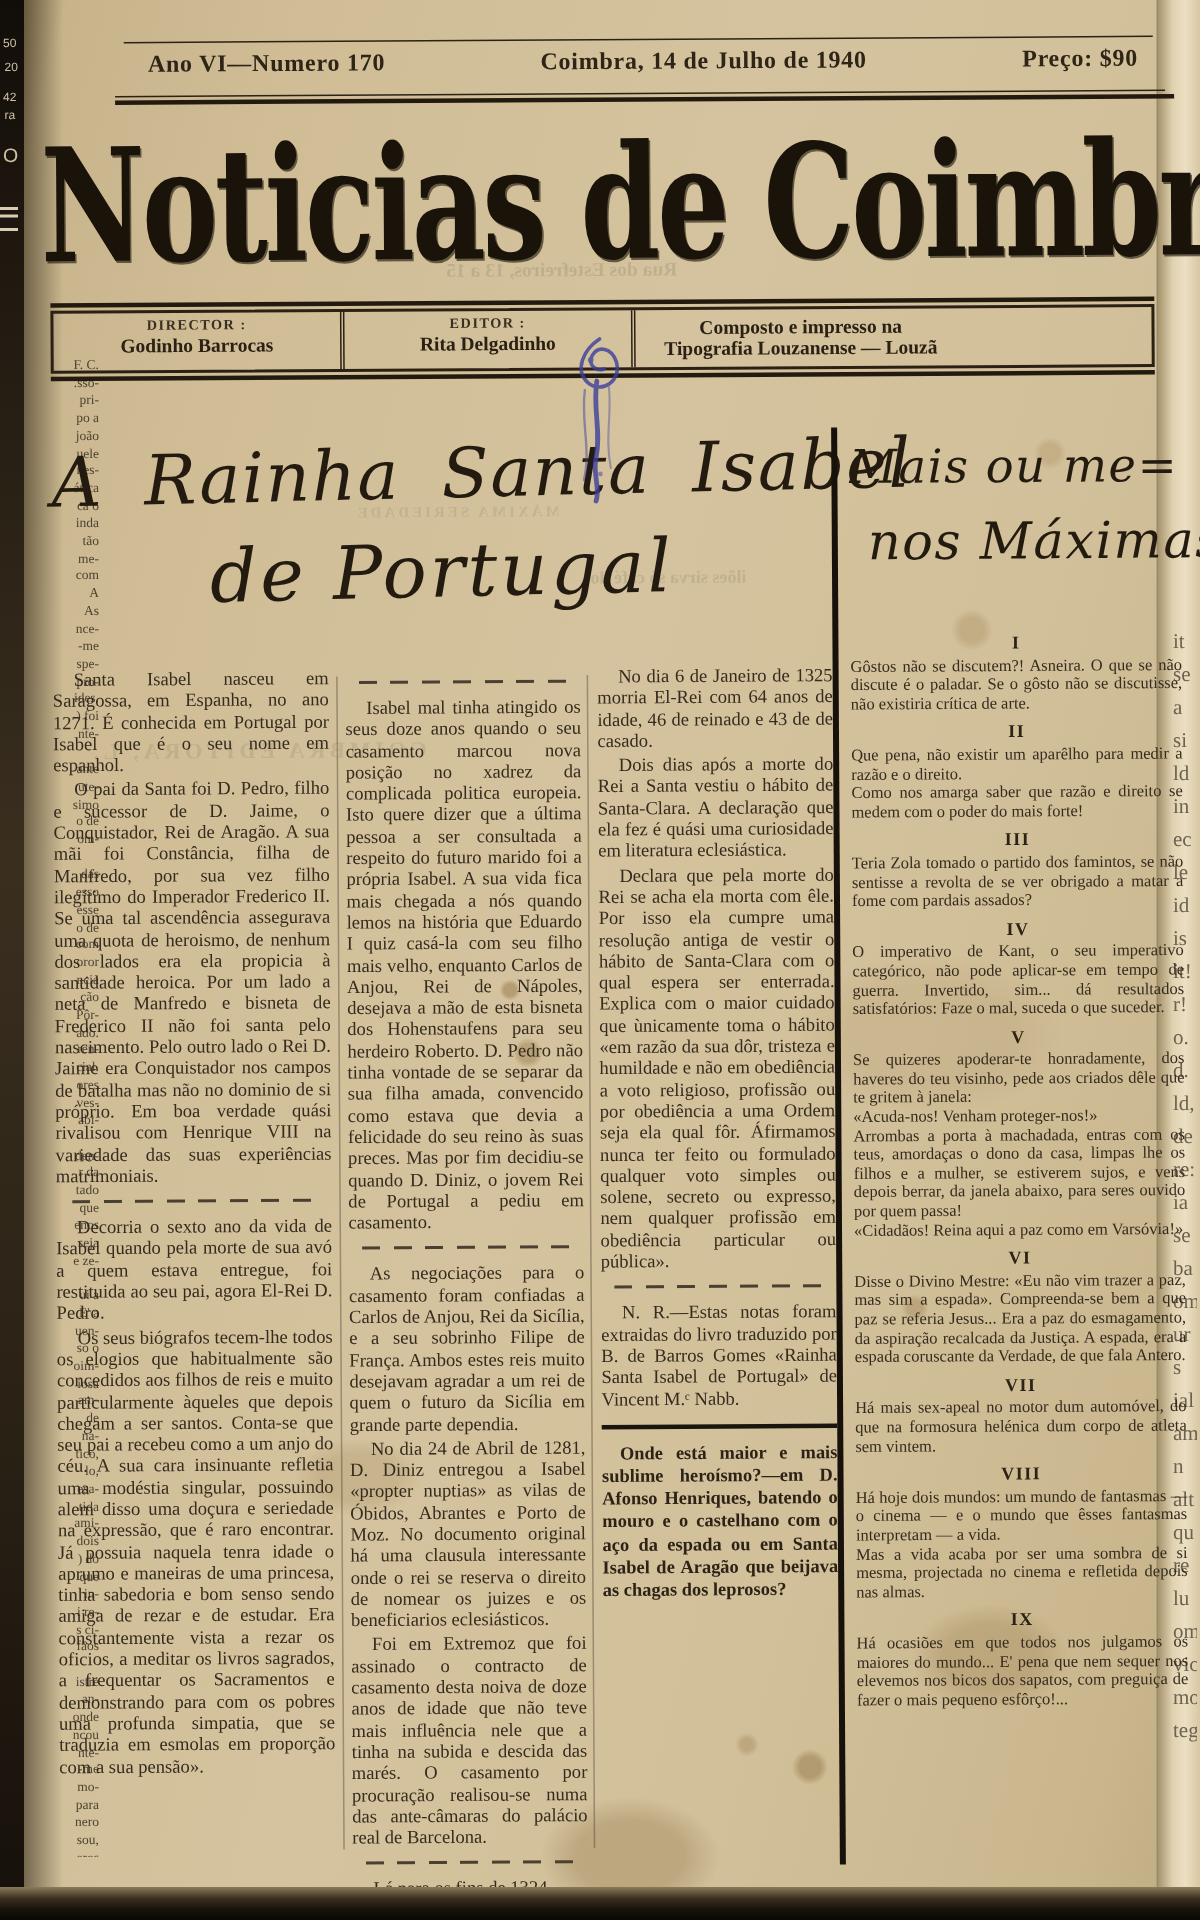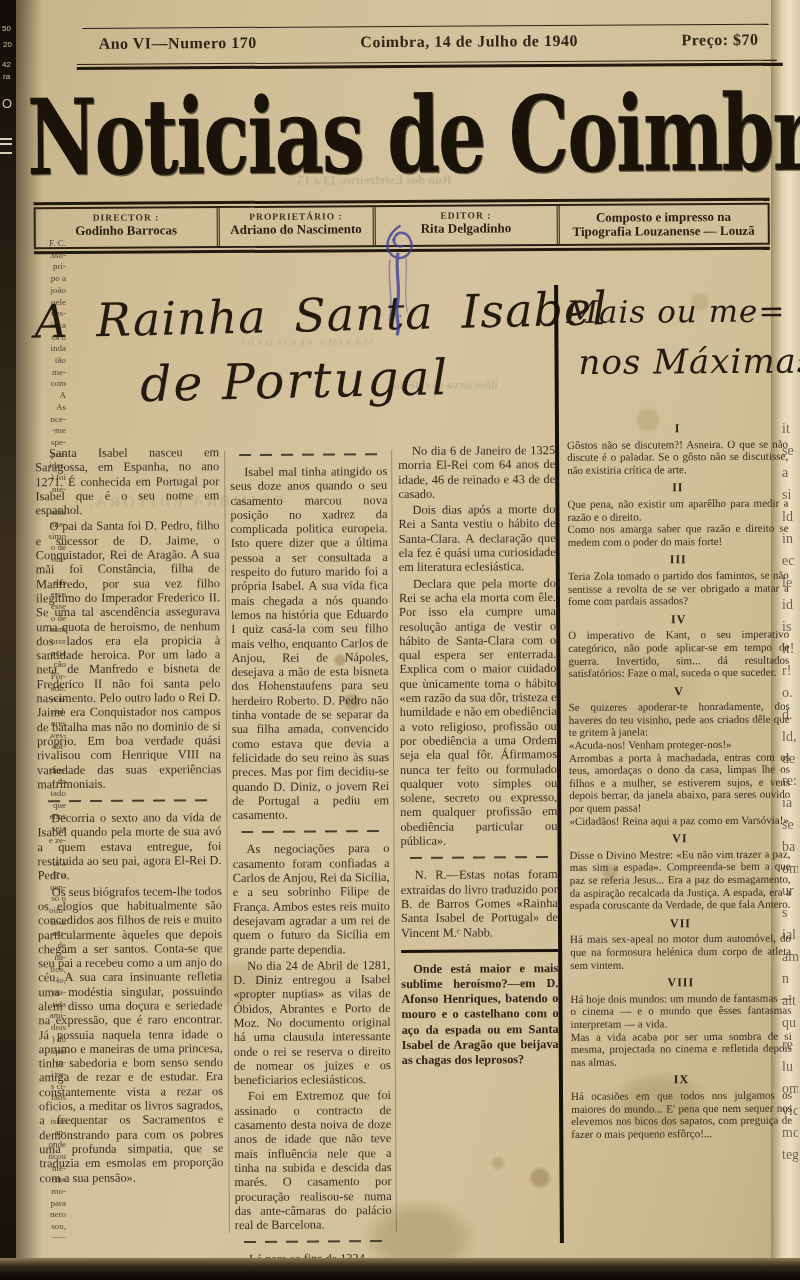--- a/index.html
+++ b/index.html
@@ -116,37 +116,33 @@
 
     <div class="bleed b1">Rua dos Estefreiros, 13 a 15</div>
     <div class="bleed b2">COIMBRA EDITORA, L.</div>
     <div class="bleed b3">ilões sirva só café do</div>
     <div class="bleed b4">MÁXIMA SERIEDADE</div>
 
     <div class="topbar">
       <div class="row">
         <span>Ano VI—Numero 170</span>
         <span>Coimbra, 14 de Julho de 1940</span>
-        <span>Preço: $70</span>
+        <span>Preço: $90</span>
       </div>
     </div>
     <div class="topbar-rule"></div>
     <div class="topbar-rule2"></div>
 
     <div class="masthead">Noticias de Coimbra</div>
 
     <div class="infobar">
       <div class="inner">
         <div class="infocell ic1">
           <div class="infolabel">DIRECTOR :</div>
           <div class="infovalue">Godinho Barrocas</div>
-        </div>
-        <div class="infocell ic2">
-          <div class="infolabel">PROPRIETÁRIO :</div>
-          <div class="infovalue">Adriano do Nascimento</div>
         </div>
         <div class="infocell ic3">
           <div class="infolabel">EDITOR :</div>
           <div class="infovalue">Rita Delgadinho</div>
         </div>
         <div class="infocell ic4">
           <div class="infovalue">Composto e impresso na
 Tipografia Louzanense — Louzã</div>
         </div>
       </div>

